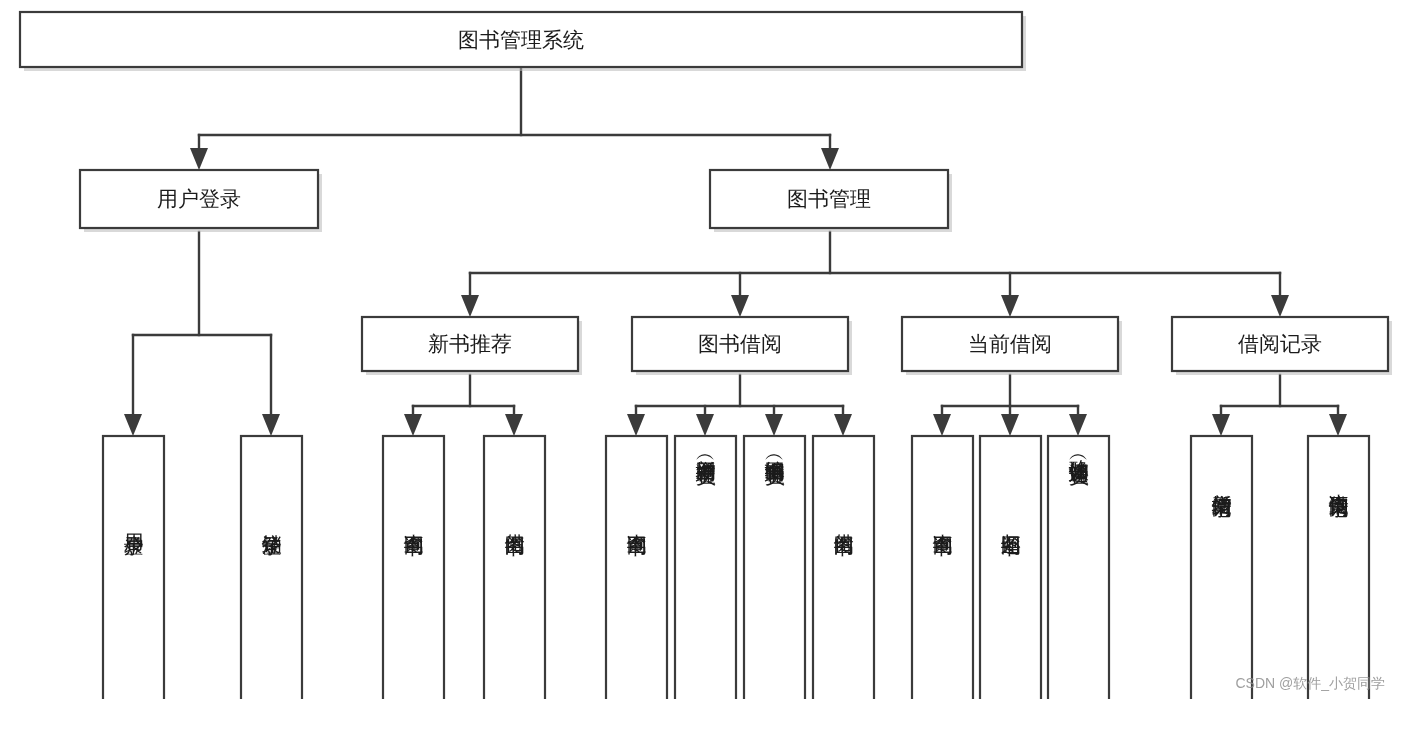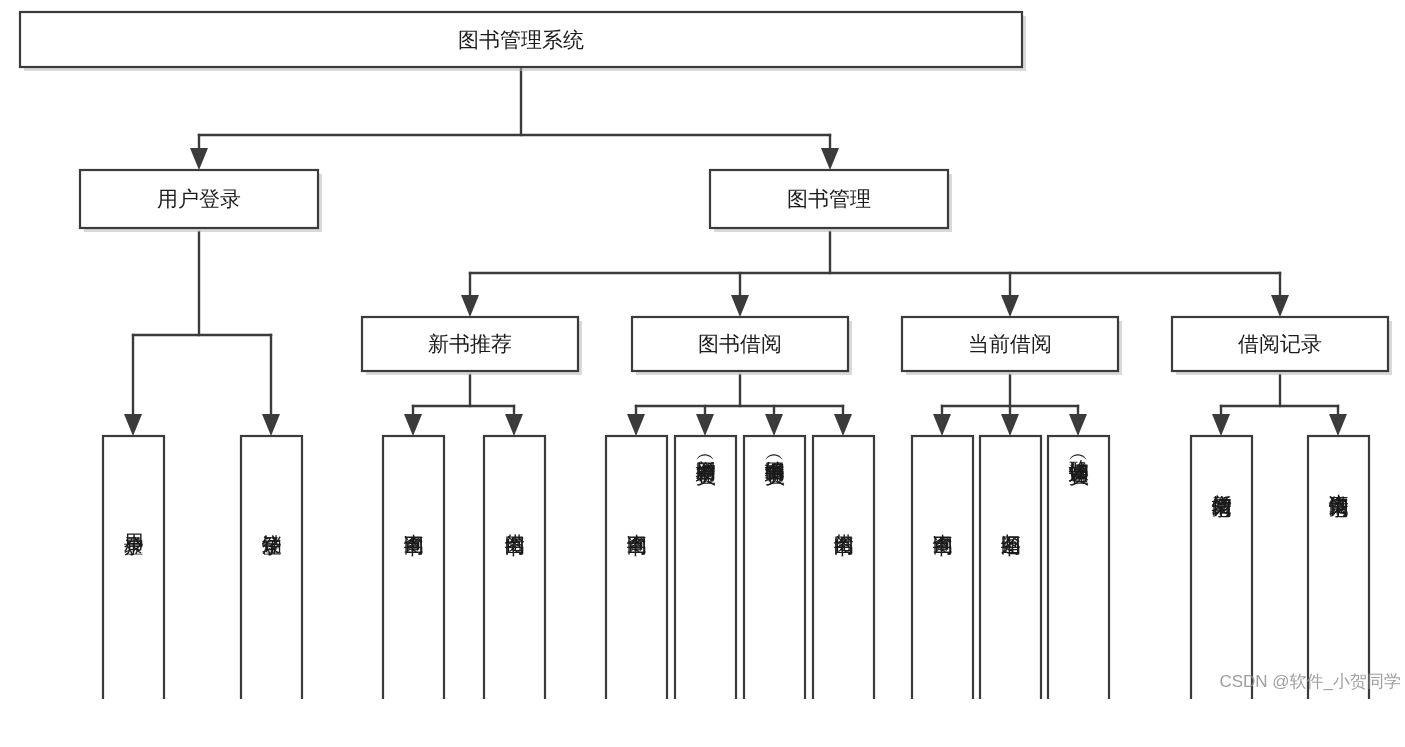--- a/index.html
+++ b/index.html
@@ -68,24 +68,24 @@
     font-size: 20px;
     line-height: 1.08;
     color: #1b1b1b;
     writing-mode: vertical-rl;
     text-orientation: upright;
     letter-spacing: 1px;
     white-space: nowrap;
   }
   .watermark {
     position: absolute;
-    right: 4px;
+    right: 20px;
     bottom: 6px;
     font-family: "Liberation Sans", "DejaVu Sans", sans-serif;
-    font-size: 17px;
+    font-size: 14px;
     color: #8e8e8e;
     opacity: 0.85;
     white-space: nowrap;
     pointer-events: none;
   }
 </style>
 </head>
 <body>
 
 <div id="diagram-root">

